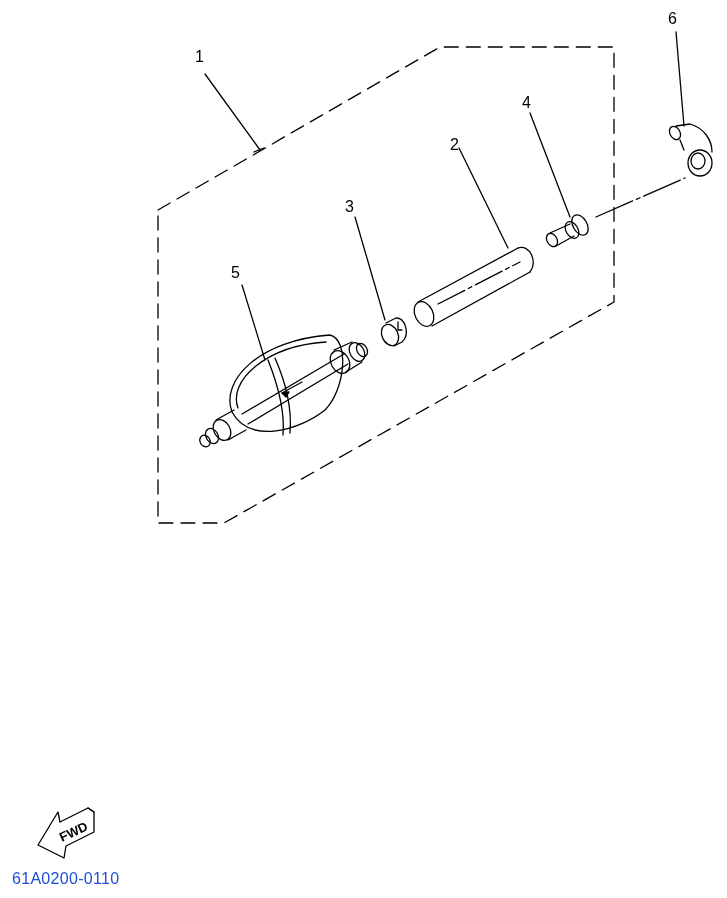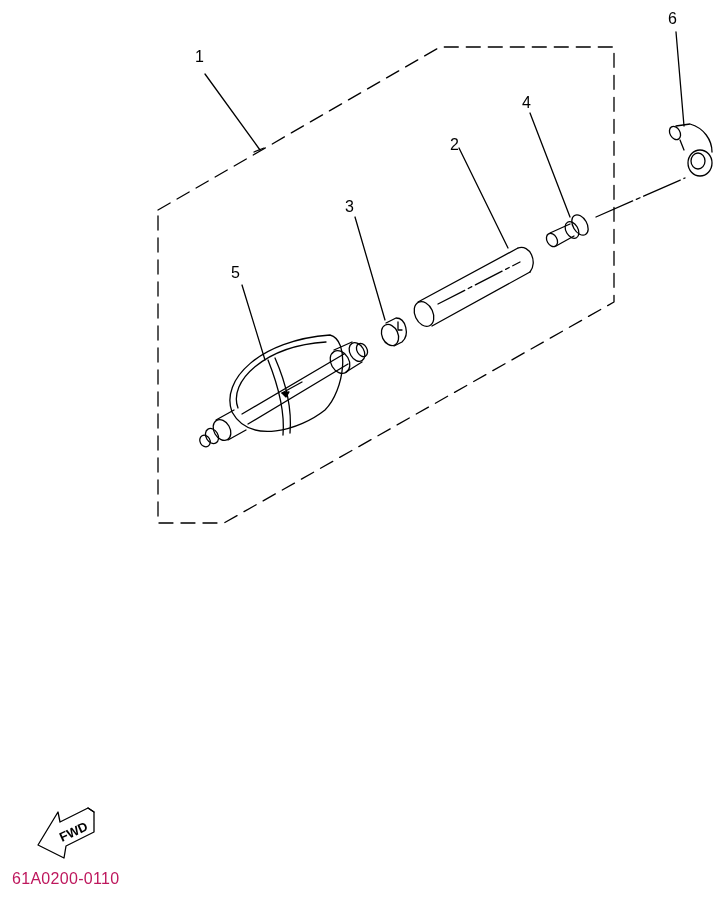--- a/index.html
+++ b/index.html
@@ -1,19 +1,19 @@
 <!DOCTYPE html>
 <html><head>
   <meta charset="utf-8">
   <style>
     html, body { margin: 0; padding: 0; background: #ffffff; }
     body { width: 727px; height: 898px; position: relative; overflow: hidden; font-family: "Liberation Sans", sans-serif; }
     #diagram { position: absolute; left: 0; top: 0; width: 727px; height: 898px; }
     .callout-num { font-family: "Liberation Sans", sans-serif; font-size: 16px; fill: #000; }
-    .part-code { position: absolute; left: 12px; top: 870px; font-family: "Liberation Sans", sans-serif; font-size: 16px; color: #be185d; letter-spacing: 0.3px; }
+    .part-code { position: absolute; left: 12px; top: 870px; font-family: "Liberation Sans", sans-serif; font-size: 16px; color: #1d4ed8; letter-spacing: 0.3px; }
     .fwd-text { font-family: "Liberation Sans", sans-serif; font-weight: bold; font-size: 13px; fill: #000; }
   </style>
 </head>
 <body>
 
 <svg id="diagram" viewBox="0 0 727 898" xmlns="http://www.w3.org/2000/svg">
   <g fill="none" stroke="#000" stroke-width="1.3" stroke-linecap="round" stroke-linejoin="round">
 
     <g stroke-dasharray="14 8">
       <polyline points="158,210 440,47 614,47 614,302 224,523 158,523 158,210"></polyline>

